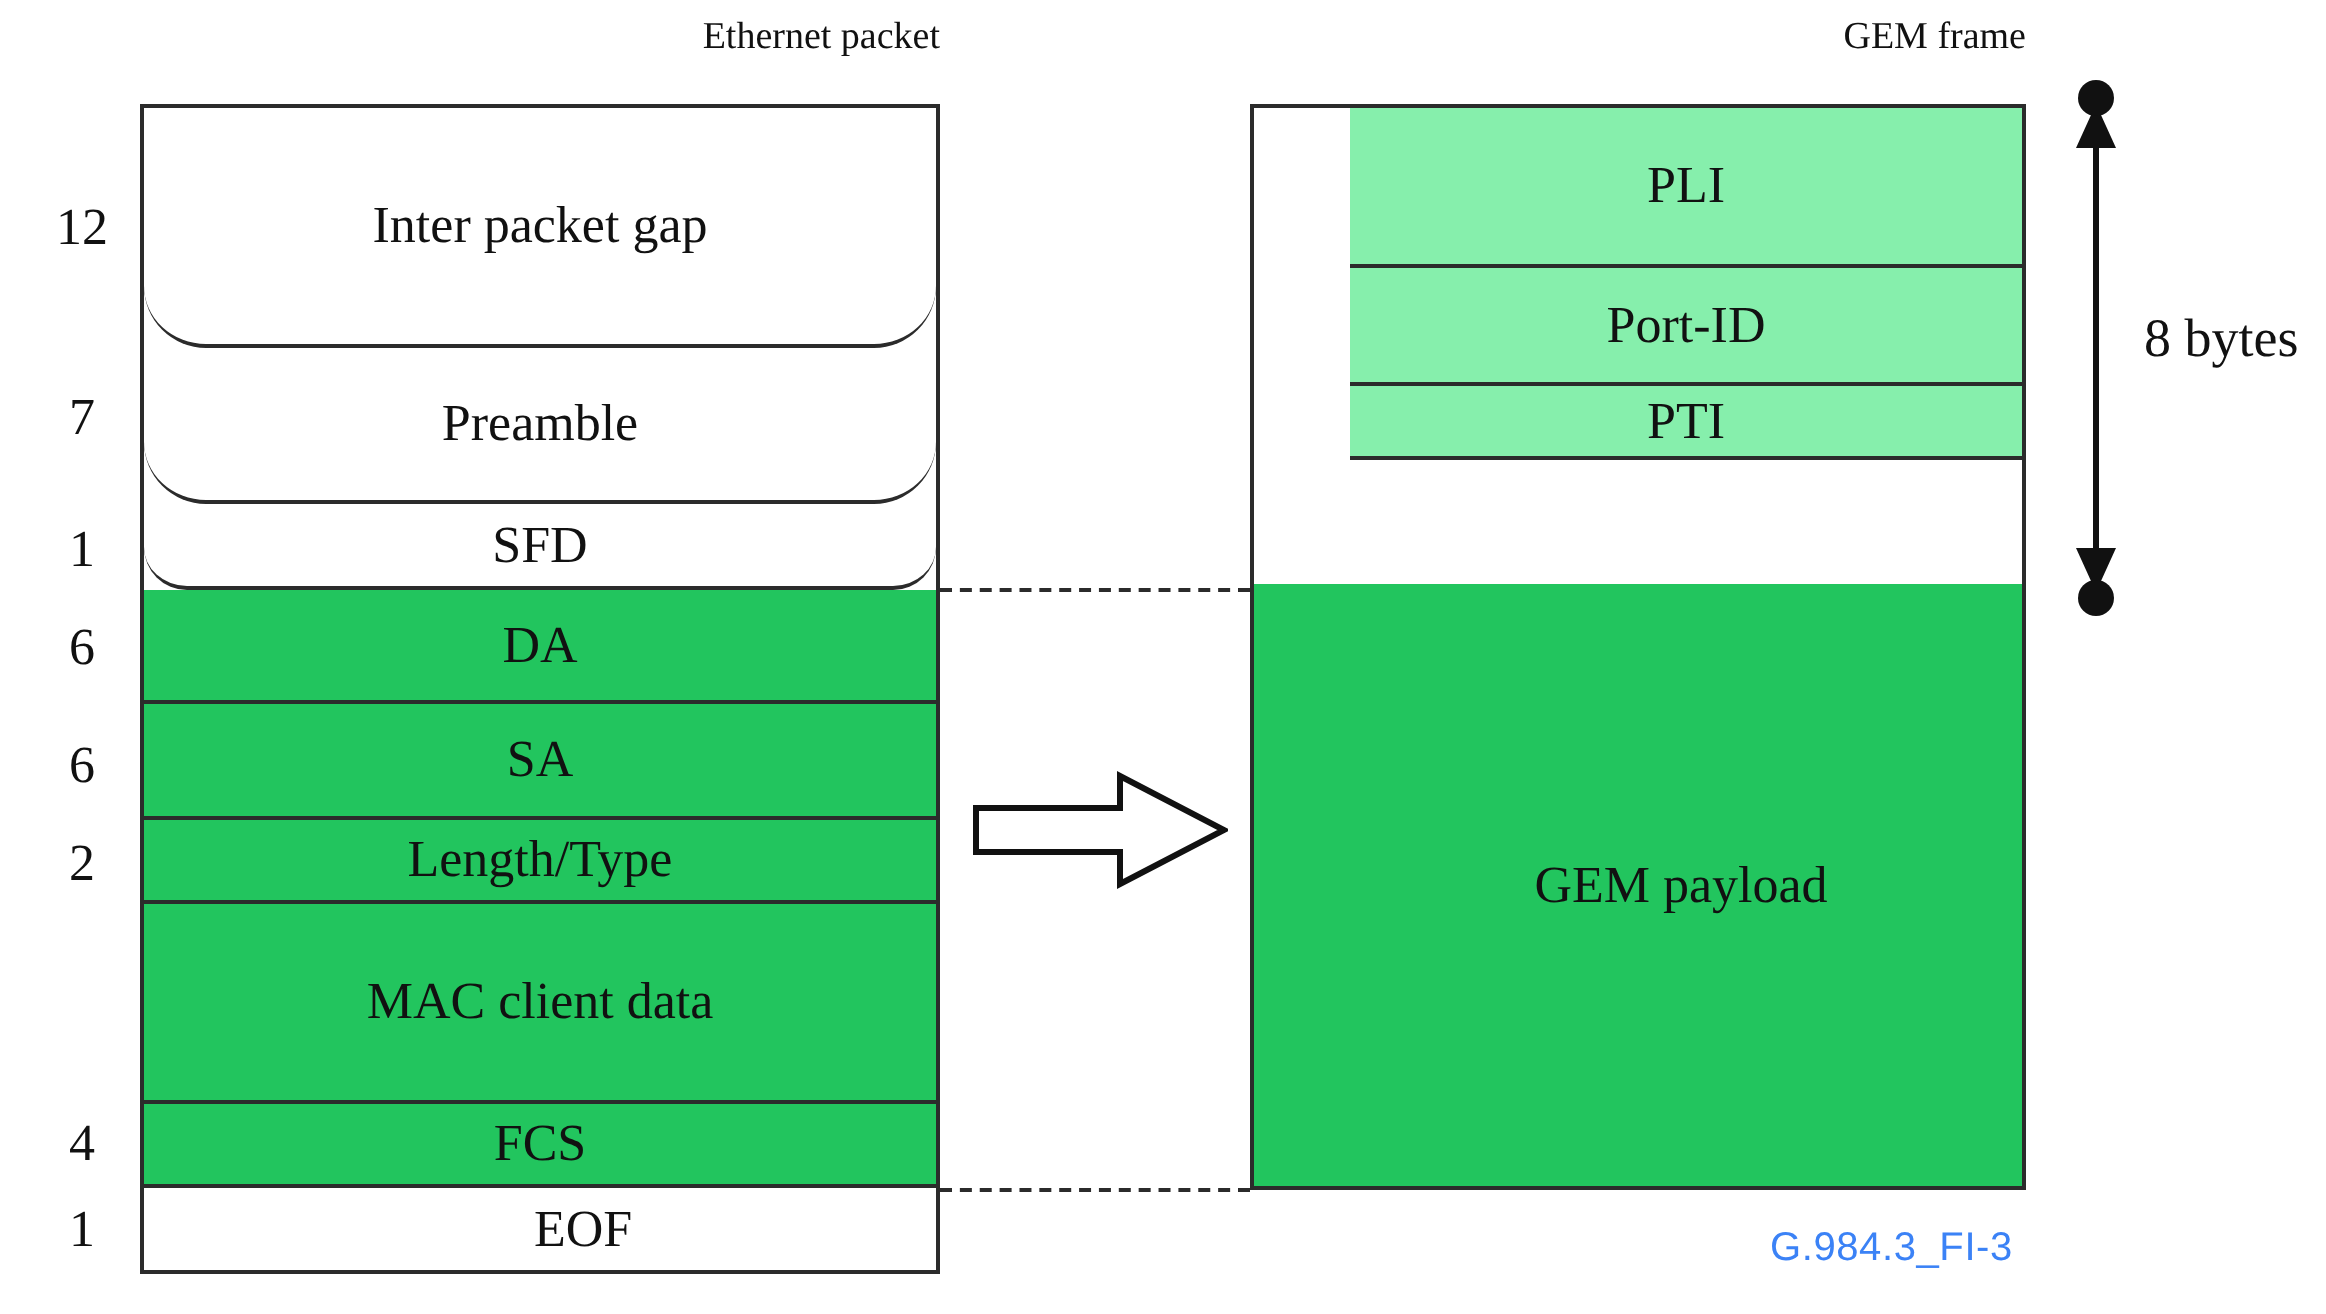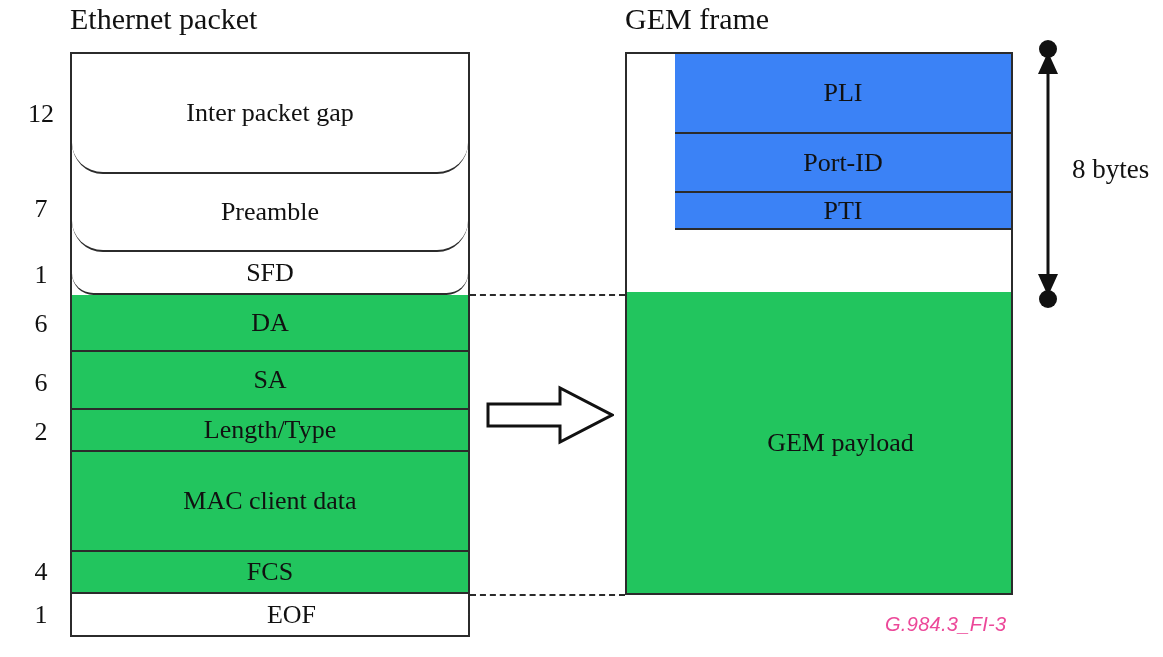--- a/index.html
+++ b/index.html
@@ -14,22 +14,22 @@
     height: 657px;
     background: #ffffff;
     font-family: "Liberation Serif", "DejaVu Serif", serif;
     color: #000000;
     overflow: hidden;
   }
 
   
   .diagram-title {
     position: absolute;
-    text-align: left;
-    font-size: 30px;
+    text-align: right;
+    font-size: 19px;
     line-height: 34px;
     white-space: nowrap;
     color: #111111;
   }
   #title-ethernet { left: 70px;  top: 2px; width: 400px; }
   #title-gem      { left: 625px; top: 2px; width: 388px; }
 
   
   .field-stack {
     position: absolute;
@@ -50,21 +50,21 @@
     justify-content: center;
     border-bottom: 2px solid #2b2b2b;
     font-size: 26px;
     line-height: 30px;
     white-space: nowrap;
     color: #111111;
   }
   .field-row.last { border-bottom: none; padding-left: 43px; }
   .fill-white { background: #ffffff; border-radius: 31px; }
   .fill-dark  { background: #22c55e; }
-  .fill-light { background: #3b82f6; margin-left: 48px; }
+  .fill-light { background: #86efac; margin-left: 48px; }
 
   
   .byte-label {
     position: absolute;
     right: 0;
     width: 46px;
     text-align: center;
     font-size: 26px;
     line-height: 30px;
     color: #111111;
@@ -115,23 +115,22 @@
 
   
   #figure-caption {
     position: absolute;
     left: 885px;
     top: 612px;
     font-family: "Liberation Sans", "DejaVu Sans", sans-serif;
     font-size: 20px;
     line-height: 24px;
     white-space: nowrap;
-    color: #ec4899;
+    color: #3b82f6;
     letter-spacing: 0.3px;
-    font-style: italic;
   }
 </style>
 </head>
 <body>
 
 <div id="canvas">
 
   <div class="diagram-title" id="title-ethernet">Ethernet packet</div>
 
   <div class="diagram-title" id="title-gem">GEM frame</div>

